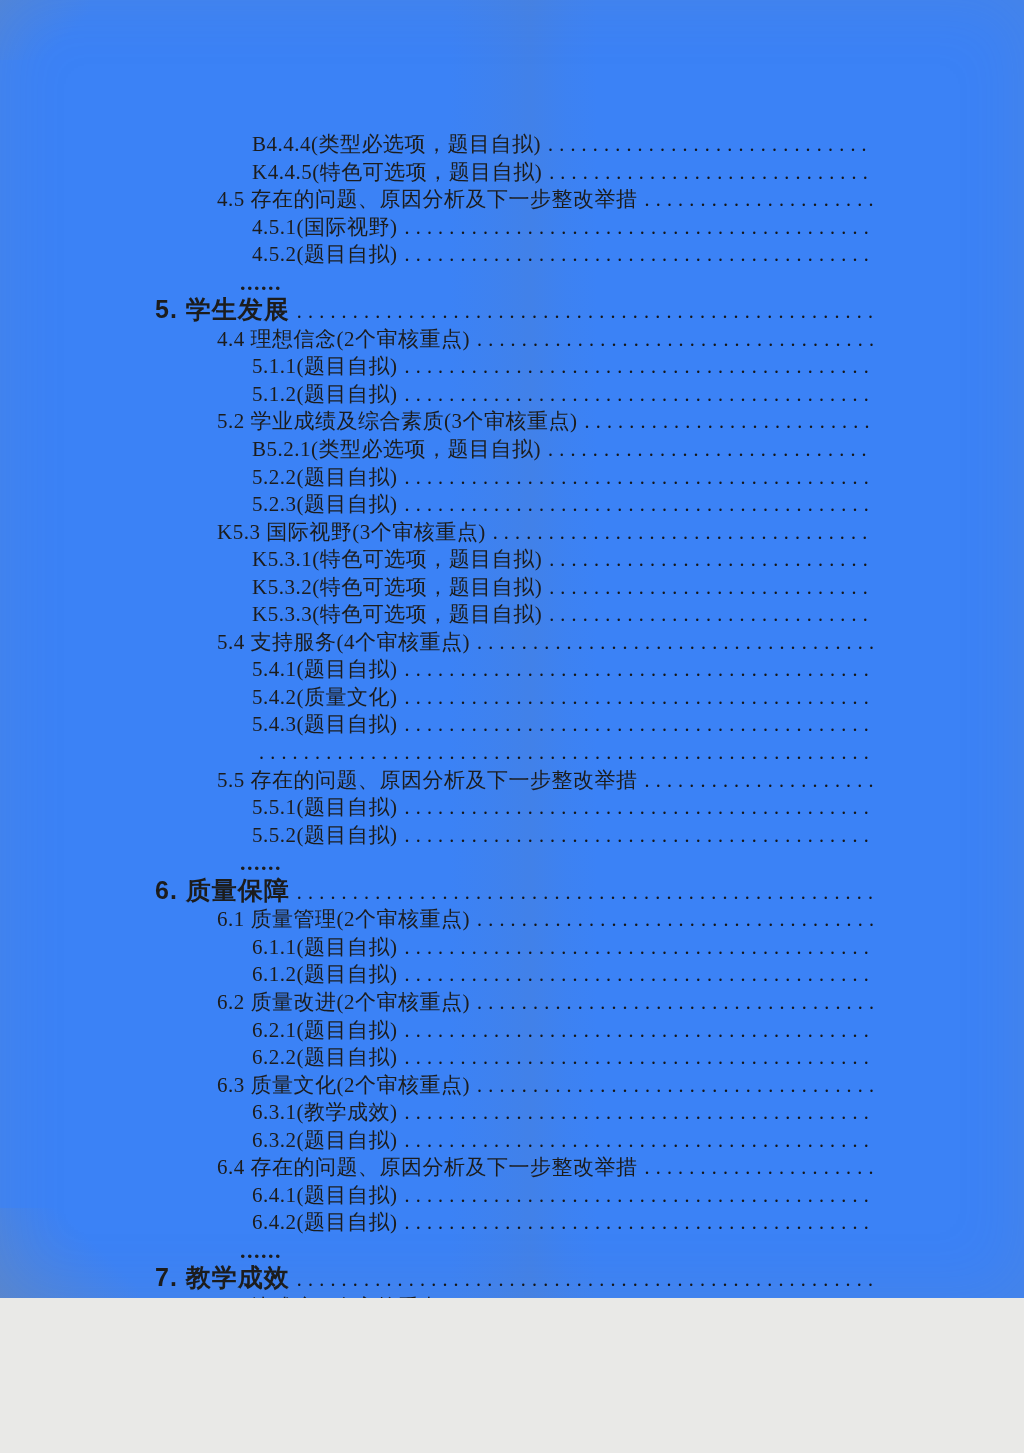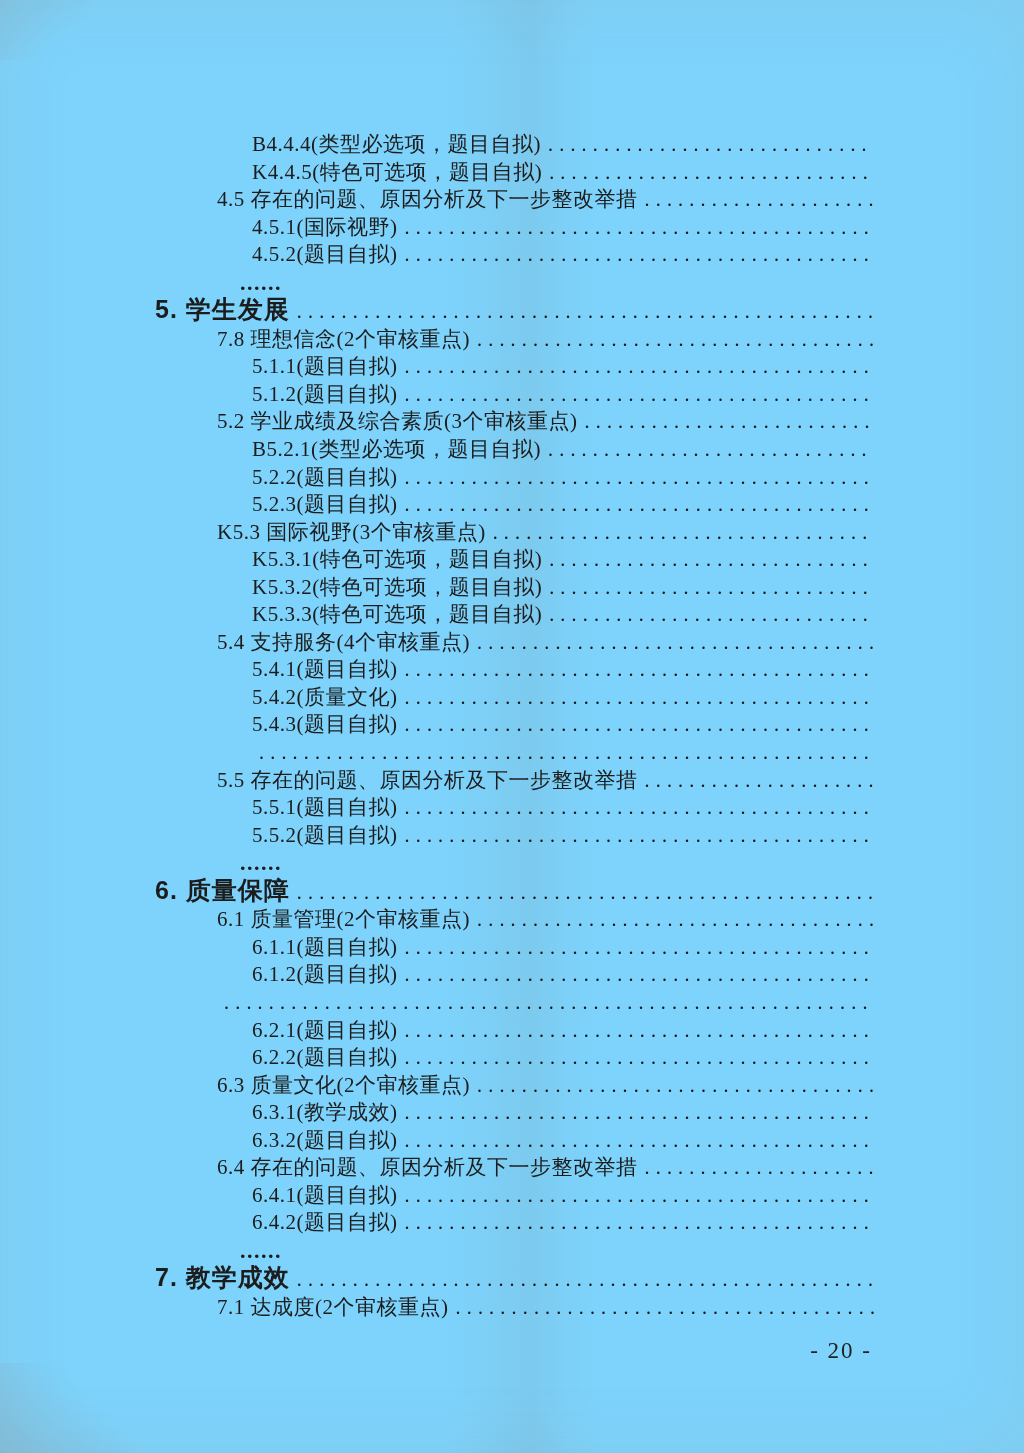--- a/index.html
+++ b/index.html
@@ -3,23 +3,23 @@
 <meta charset="utf-8">
 <style>
   html, body {
     margin: 0;
     padding: 0;
     background: #e9e9e7;
   }
   .page {
     position: relative;
     width: 1024px;
-    height: 1453px;
+    height: 1298px;
     margin: 0 auto;
-    background: #7dd3fc;
+    background: #3b82f6;
     overflow: hidden;
     font-family: "Liberation Serif", "DejaVu Serif", serif;
     color: #1c1c1c;
     box-shadow: inset 0 0 70px rgba(150,150,145,0.14);
   }
   
   .scan-band {
     position: absolute;
     top: 0;
     left: 448px;
@@ -131,21 +131,21 @@
   </div>
       <div class="row level-3 ellipsis-row">
     <span class="label">......</span>
 
   </div>
       <div class="row level-1 chapter">
     <span class="label">5. 学生发展</span>
     <span class="leader">......................................................................................................................................................</span>
   </div>
       <div class="row level-2">
-    <span class="label">7.8 理想信念(2个审核重点)</span>
+    <span class="label">4.4 理想信念(2个审核重点)</span>
     <span class="leader">......................................................................................................................................................</span>
   </div>
       <div class="row level-3">
     <span class="label">5.1.1(题目自拟)</span>
     <span class="leader">......................................................................................................................................................</span>
   </div>
       <div class="row level-3">
     <span class="label">5.1.2(题目自拟)</span>
     <span class="leader">......................................................................................................................................................</span>
   </div>
@@ -226,20 +226,21 @@
   </div>
       <div class="row level-3">
     <span class="label">6.1.1(题目自拟)</span>
     <span class="leader">......................................................................................................................................................</span>
   </div>
       <div class="row level-3">
     <span class="label">6.1.2(题目自拟)</span>
     <span class="leader">......................................................................................................................................................</span>
   </div>
       <div class="row level-2">
+    <span class="label">6.2 质量改进(2个审核重点)</span>
     <span class="leader">......................................................................................................................................................</span>
   </div>
       <div class="row level-3">
     <span class="label">6.2.1(题目自拟)</span>
     <span class="leader">......................................................................................................................................................</span>
   </div>
       <div class="row level-3">
     <span class="label">6.2.2(题目自拟)</span>
     <span class="leader">......................................................................................................................................................</span>
   </div>

